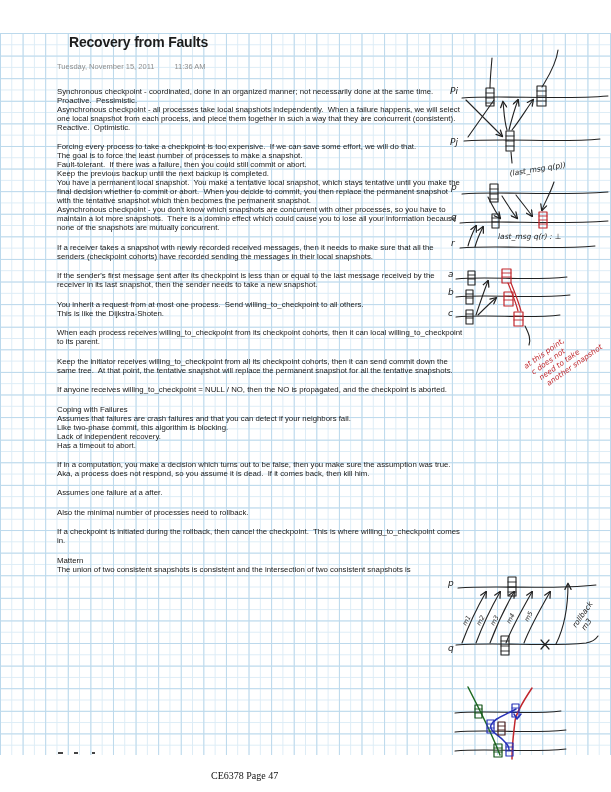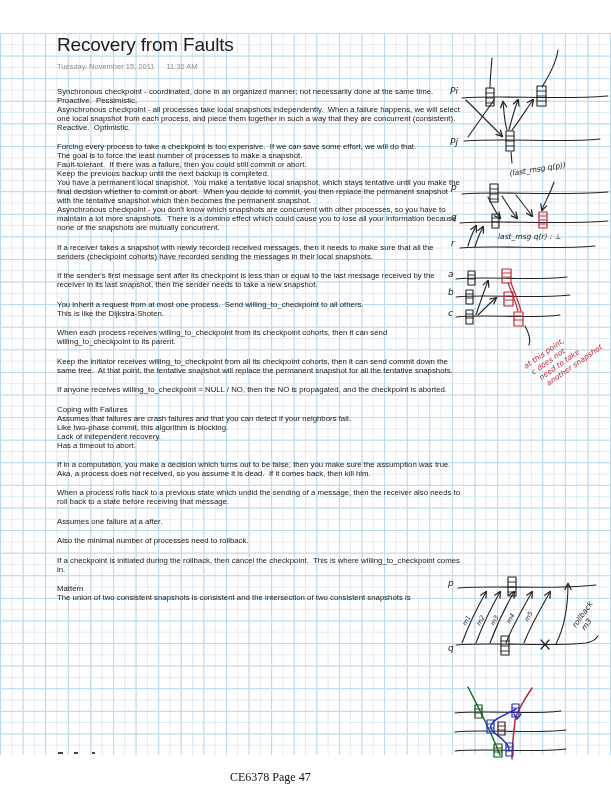--- a/index.html
+++ b/index.html
@@ -10,44 +10,44 @@
   .grid{
     position:absolute;left:0;top:33px;width:611px;height:722px;
     background-image:
       linear-gradient(to right, #bcd9ec 1px, transparent 1px),
       linear-gradient(to bottom, #bcd9ec 1px, transparent 1px),
       linear-gradient(to right, #dcecf6 1px, transparent 1px),
       linear-gradient(to bottom, #dcecf6 1px, transparent 1px);
     background-size:22.6px 22.6px,22.6px 22.6px,11.3px 11.3px,11.3px 11.3px;
   }
   .title{
-    position:absolute;left:57px;top:34px;font-size:19px;font-weight:400;
+    position:absolute;left:69px;top:34px;font-size:14px;font-weight:700;
     color:#1c1c1c;letter-spacing:-0.2px;
   }
   .dateline{
     position:absolute;left:57px;top:62px;font-size:7.5px;color:#8f8f8f;
   }
-  .dateline .time{margin-left:12px;}
+  .dateline .time{margin-left:20px;}
   .body-text{
     position:absolute;left:57px;top:87px;width:406px;
     font-size:7.8px;line-height:9px;color:#181818;
   }
   .para{white-space:pre-wrap;margin:0 0 10.45px 0;}
   .para:last-child{margin-bottom:16px;}
   .d{position:absolute;}
   svg{overflow:visible;}
   svg path,svg rect,svg line{fill:none;stroke-linecap:round;stroke-linejoin:round;}
   svg text{font-family:"DejaVu Sans", sans-serif;fill:#222;}
   .lbl{font-size:9px;font-style:italic;}
   .hand{font-size:7.5px;font-style:italic;}
   .mlbl{font-size:6.5px;font-style:italic;}
   .rednote text{fill:#c1272d;font-size:7.5px;font-style:italic;}
   .footer{
-    position:absolute;left:230px;top:770px;color:#111;
-    font-family:"Liberation Serif", serif;font-size:12px;
+    position:absolute;left:211px;top:770px;color:#111;
+    font-family:"Liberation Serif", serif;font-size:10px;
   }
   .remnant{position:absolute;top:752px;height:2px;background:#444;}
 </style>
 </head>
 <body>
 
 
 
 <div class="grid"></div>
 
@@ -71,30 +71,29 @@
   <div class="para">Forcing every process to take a checkpoint is too expensive.  If we can save some effort, we will do that.
 The goal is to force the least number of processes to make a snapshot.
 Fault-tolerant.  If there was a failure, then you could still commit or abort.
 Keep the previous backup until the next backup is completed.
 You have a permanent local snapshot.  You make a tentative local snapshot, which stays tentative until you make the final decision whether to commit or abort.  When you decide to commit, you then replace the permanent snapshot with the tentative snapshot which then becomes the permanent snapshot.
 Asynchronous checkpoint - you don't know which snapshots are concurrent with other processes, so you have to maintain a lot more snapshots.  There is a domino effect which could cause you to lose all your information because none of the snapshots are mutually concurrent.</div>
   <div class="para">If a receiver takes a snapshot with newly recorded received messages, then it needs to make sure that all the senders (checkpoint cohorts) have recorded sending the messages in their local snapshots.</div>
   <div class="para">If the sender's first message sent after its checkpoint is less than or equal to the last message received by the receiver in its last snapshot, then the sender needs to take a new snapshot.</div>
   <div class="para">You inherit a request from at most one process.  Send willing_to_checkpoint to all others.
 This is like the Dijkstra-Shoten.</div>
-  <div class="para">When each process receives willing_to_checkpoint from its checkpoint cohorts, then it can send willing_to_checkpoint to its parent.</div>
+  <div class="para">When each process receives willing_to_checkpoint from its checkpoint cohorts, then it can local willing_to_checkpoint to its parent.</div>
   <div class="para">Keep the initiator receives willing_to_checkpoint from all its checkpoint cohorts, then it can send commit down the same tree.  At that point, the tentative snapshot will replace the permanent snapshot for all the tentative snapshots.</div>
   <div class="para">If anyone receives willing_to_checkpoint = NULL / NO, then the NO is propagated, and the checkpoint is aborted.</div>
   <div class="para">Coping with Failures
 Assumes that failures are crash failures and that you can detect if your neighbors fail.
 Like two-phase commit, this algorithm is blocking.
 Lack of independent recovery.
 Has a timeout to abort.</div>
-  <div class="para">If in a computation, you make a decision which turns out to be false, then you make sure the assumption was true.  Aka, a process does not received, so you assume it is dead.  If it comes back, then kill him.</div>
-  <div class="para">When a process rolls back to a previous state which undid the sending of a message, then the receiver also needs to roll back to a state before receiving that message.</div>
+  <div class="para">If in a computation, you make a decision which turns out to be false, then you make sure the assumption was true.  Aka, a process does not respond, so you assume it is dead.  If it comes back, then kill him.</div>
   <div class="para">Assumes one failure at a after.</div>
   <div class="para">Also the minimal number of processes need to rollback.</div>
   <div class="para">If a checkpoint is initiated during the rollback, then cancel the checkpoint.  This is where willing_to_checkpoint comes in.</div>
   <div class="para">Mattern
 The union of two consistent snapshots is consistent and the intersection of two consistent snapshots is</div>
 </div>
 
 
 <svg class="d" style="left:450px;top:36px" width="161" height="132">
   <g stroke="#222" stroke-width="1.1">

